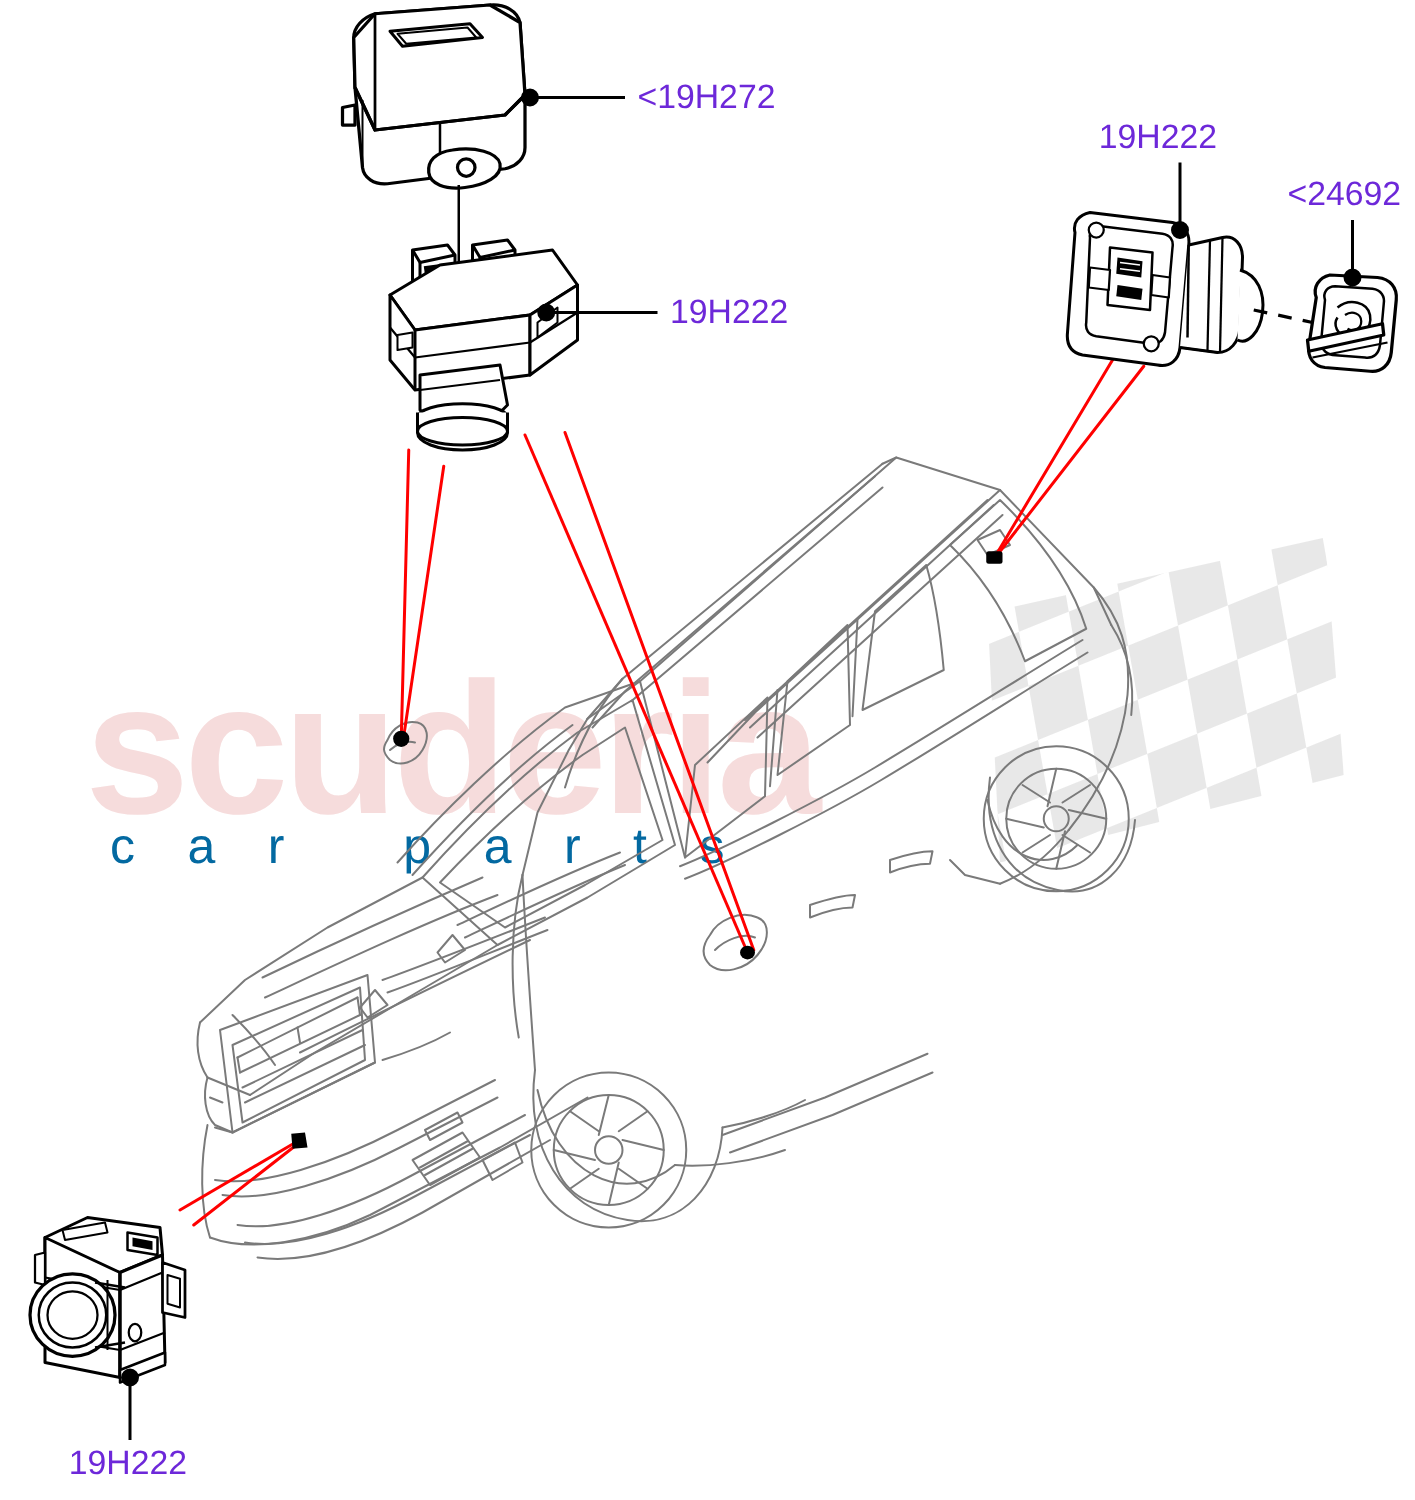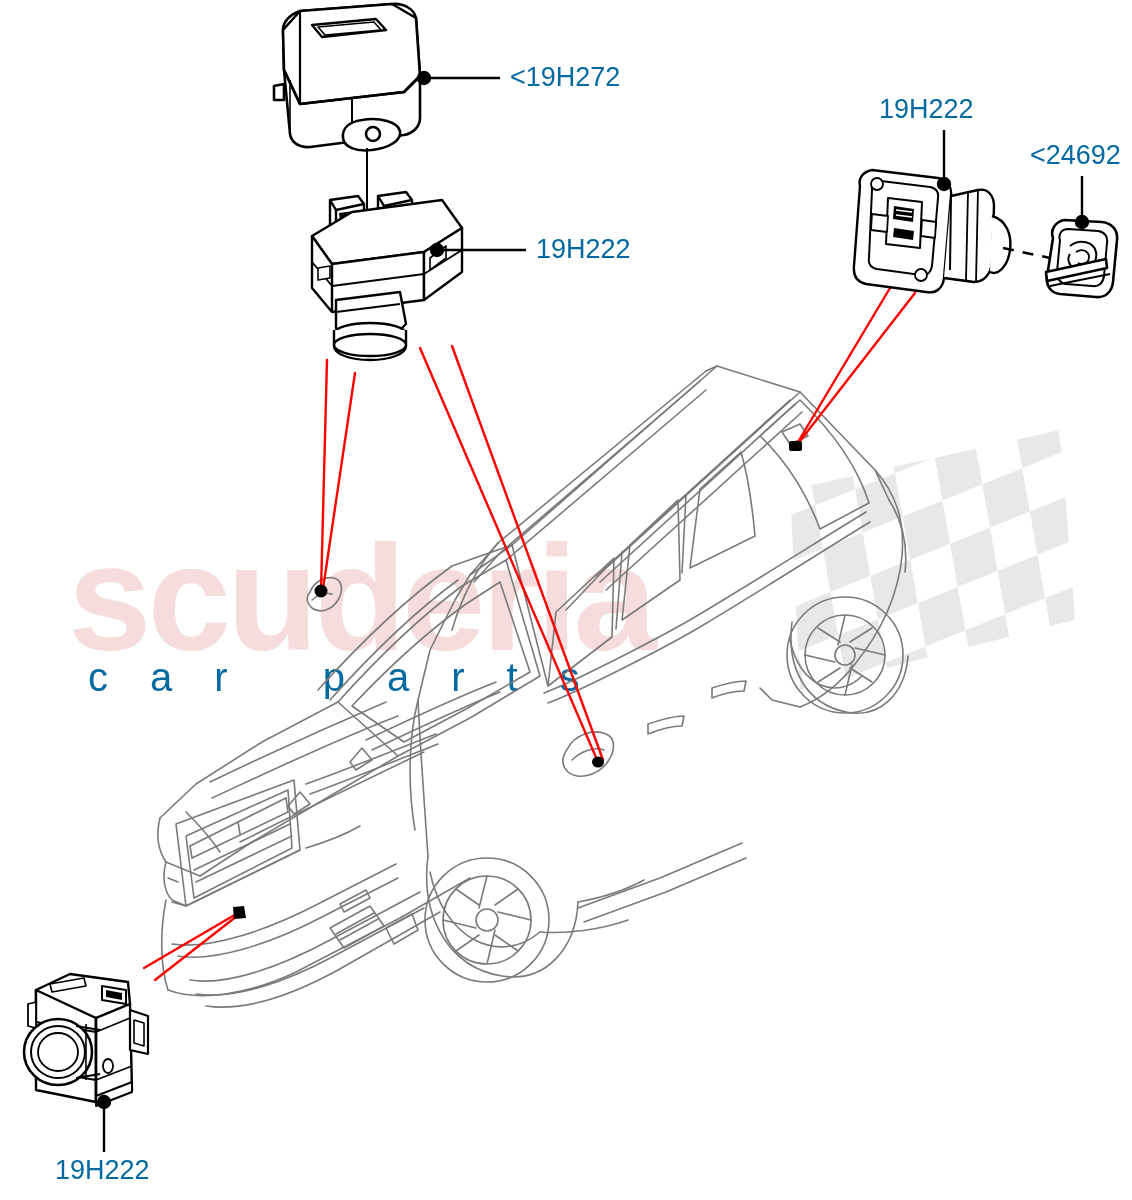--- a/index.html
+++ b/index.html
@@ -19,21 +19,21 @@
   }
   #diagram-svg {
     position: absolute;
     left: 0;
     top: 0;
     width: 1132px;
     height: 1200px;
   }
   .part-label {
     position: absolute;
-    color: #0369a1;
+    color: #6d28d9;
     font-family: "Liberation Sans", sans-serif;
     font-size: 27px;
     font-weight: 400;
     letter-spacing: 0px;
     white-space: nowrap;
     line-height: 1;
   }
   .wm-text {
     position: absolute;
     font-family: "Liberation Sans", sans-serif;

